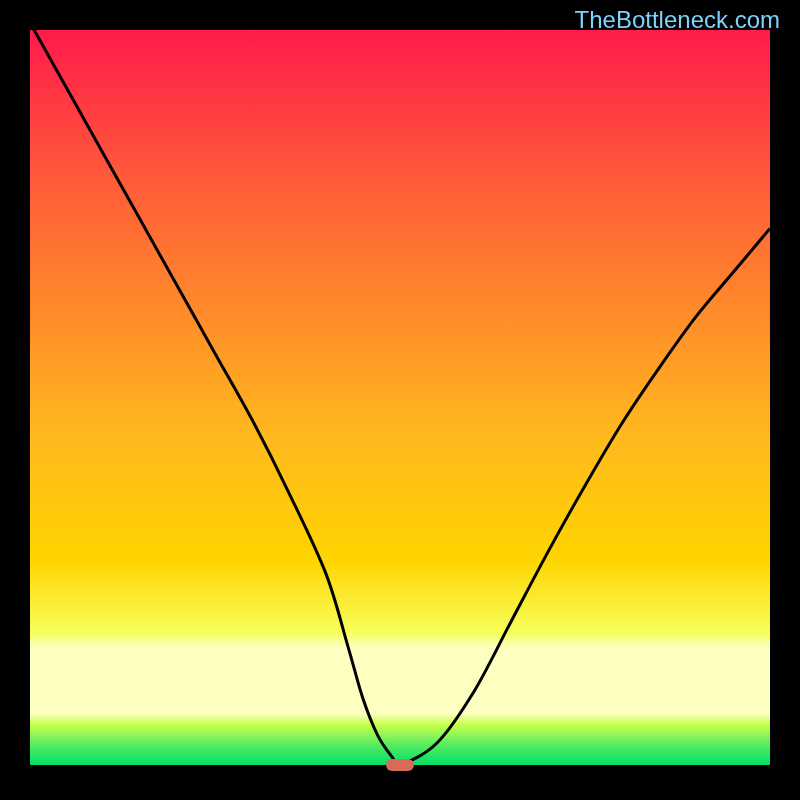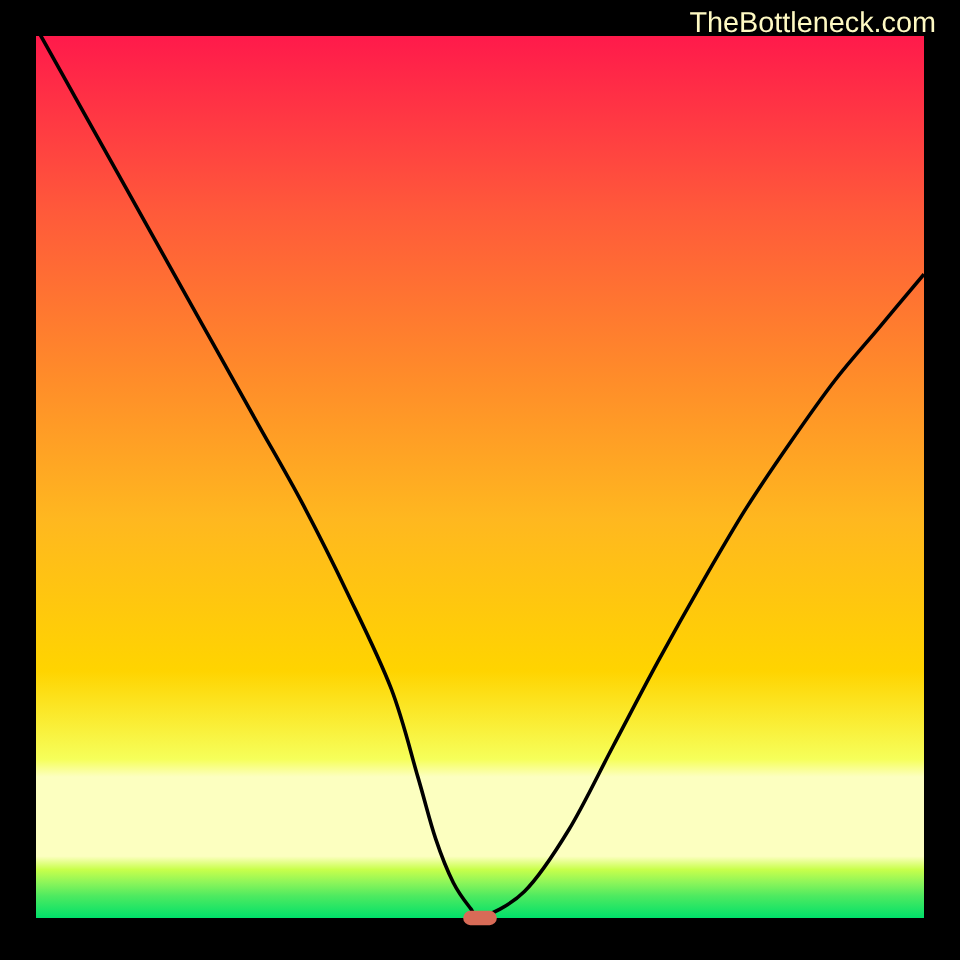--- a/index.html
+++ b/index.html
@@ -14,21 +14,21 @@
   .page {
     position: relative;
     width: 800px;
     height: 800px;
     background: #000;
   }
   .watermark {
     position: absolute;
     top: 6px;
     right: 20px;
-    color: #fef9c3;
+    color: #7dd3fc;
     font-size: 24px;
   }
   .plot-box {
     position: absolute;
     left: 30px;
     top: 30px;
     width: 740px;
     height: 735px;
     background: #fff;
   }

